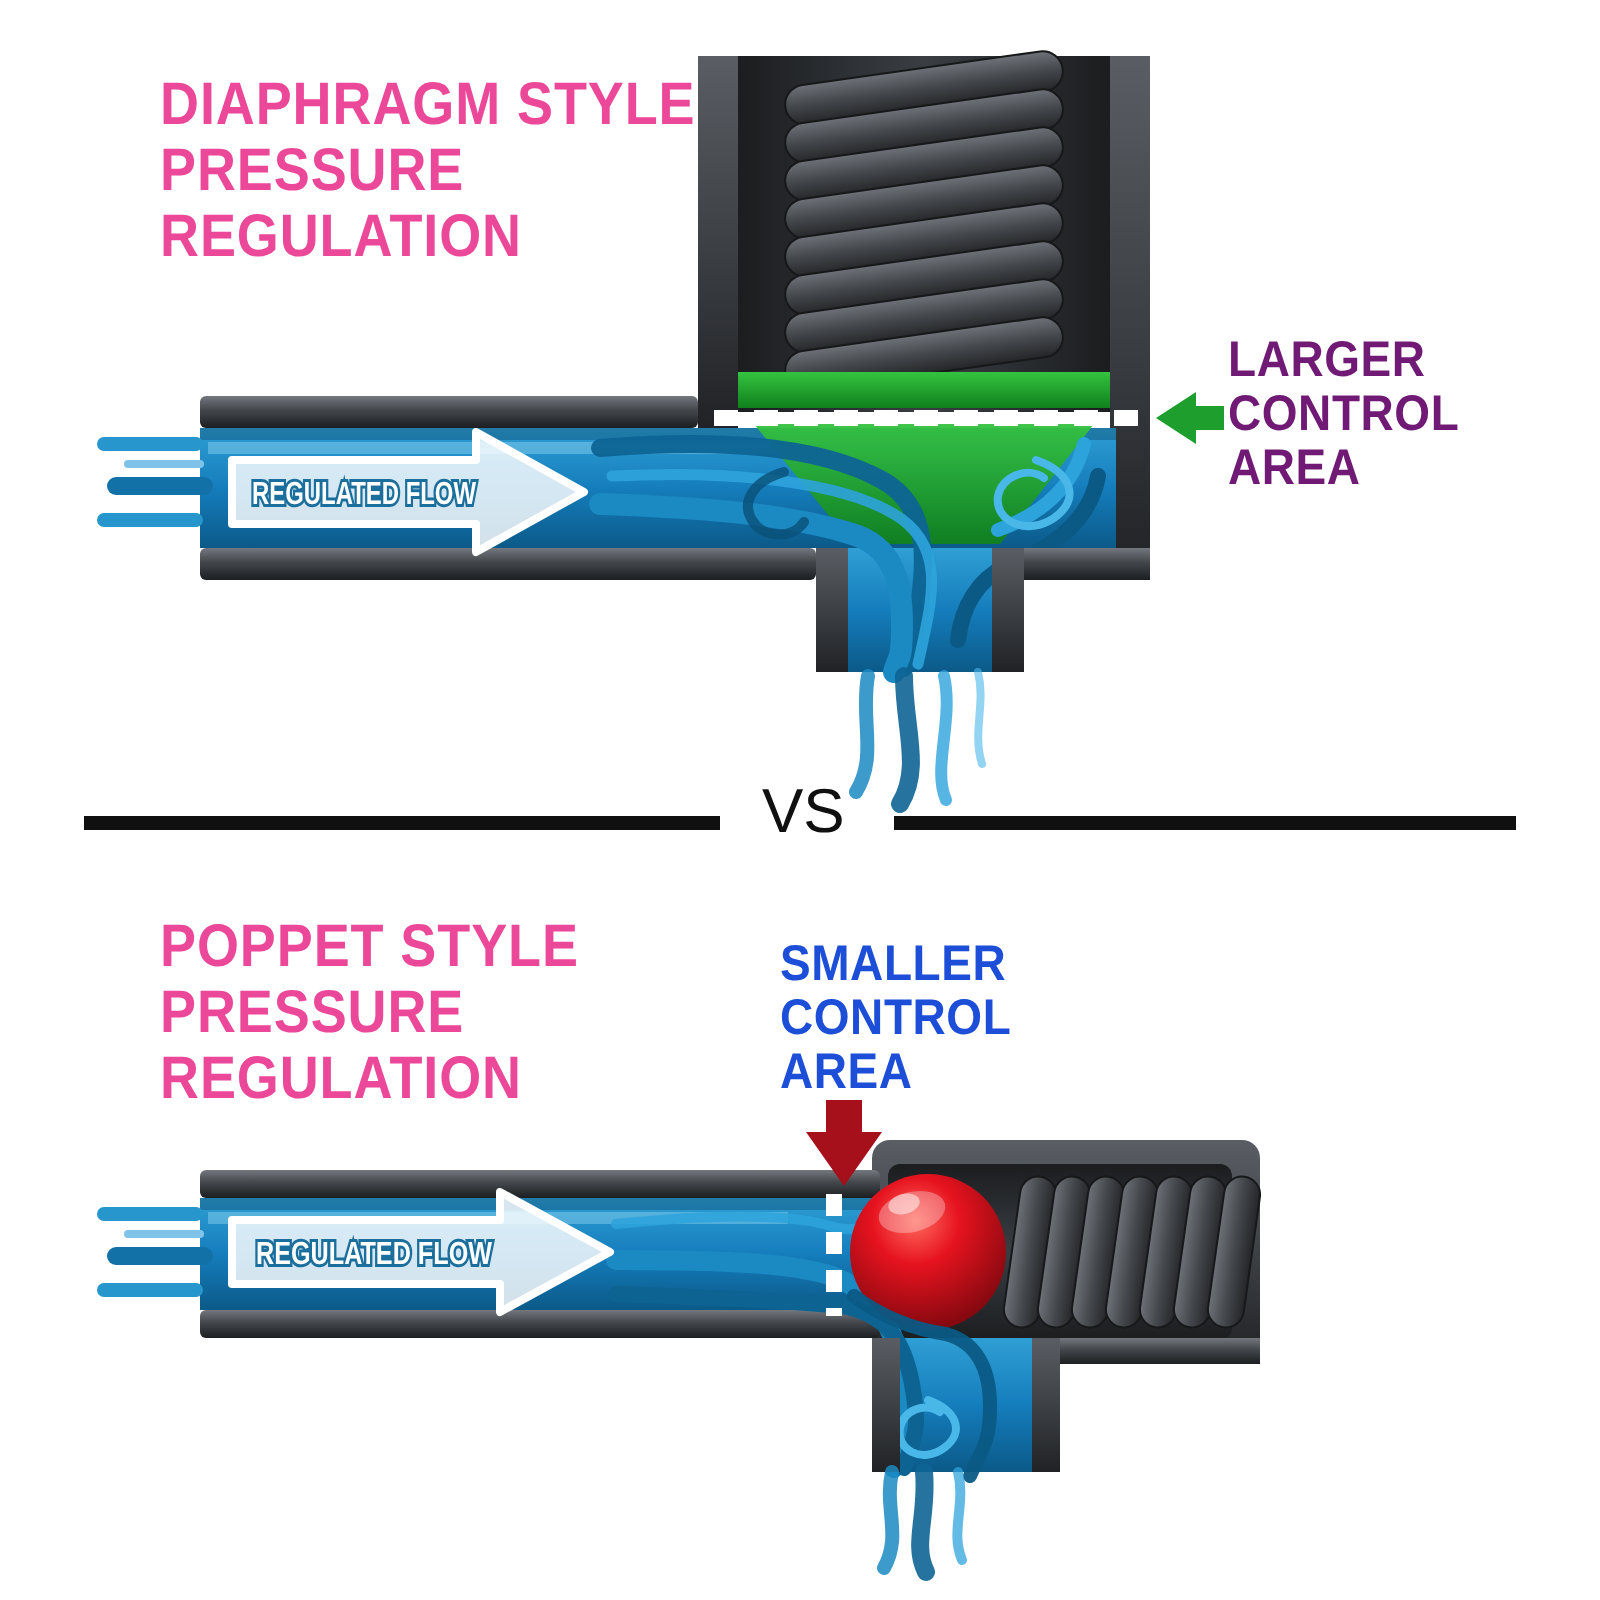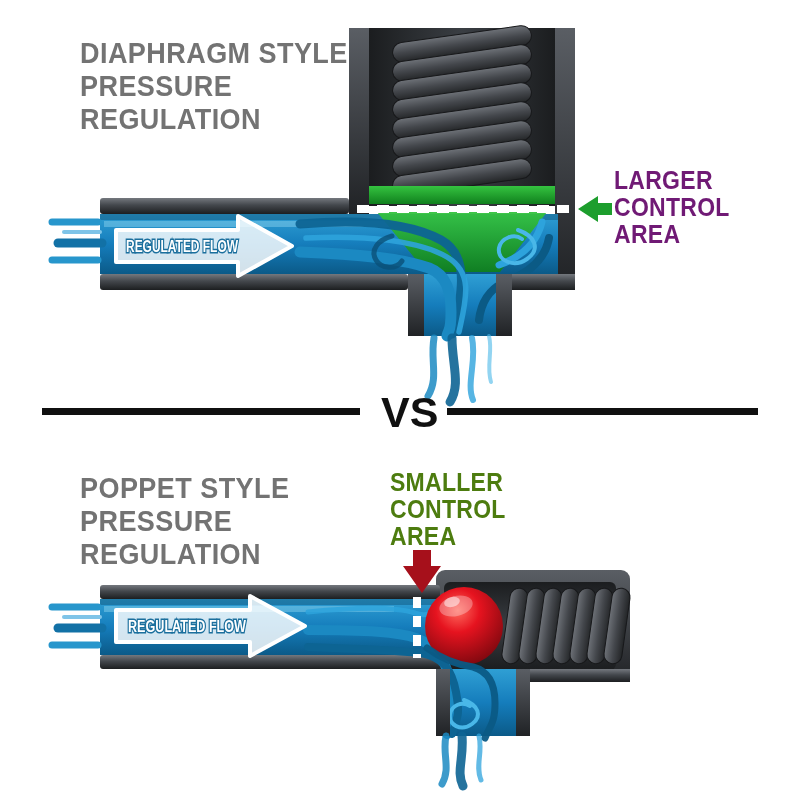--- a/index.html
+++ b/index.html
@@ -1,39 +1,39 @@
 <!DOCTYPE html>
 <html><head>
 <meta charset="utf-8">
 <style>
   html,body{margin:0;padding:0;}
   body{
     width:800px;height:800px;position:relative;overflow:hidden;
     background:#ffffff;font-family:"Liberation Sans",sans-serif;
   }
   svg.scene{position:absolute;left:0;top:0;}
-  .block-title{position:absolute;color:#737373;font-weight:bold;}
+  .block-title{position:absolute;color:#ec4899;font-weight:bold;}
   .block-title span{
     display:block;font-size:30px;line-height:33px;letter-spacing:.5px;
     transform:scaleX(.9);transform-origin:left center;white-space:nowrap;
   }
   #title-top{left:80px;top:36px;}
-  #title-bottom{left:80px;top:471px;}
+  #title-bottom{left:80px;top:457px;}
   .side-label{position:absolute;font-weight:bold;}
   .side-label span{
     display:block;font-size:25px;line-height:27px;letter-spacing:.3px;
     transform:scaleX(.92);transform-origin:left center;white-space:nowrap;
   }
   #label-green{left:614px;top:167px;color:#701a75;}
-  #label-red{left:390px;top:469px;color:#4d7c0f;}
+  #label-red{left:390px;top:469px;color:#1d4ed8;}
   .vs-divider{position:absolute;top:393px;left:0;width:800px;height:44px;}
   .vs-line{position:absolute;top:15px;height:7px;background:#101010;}
   .vs-line.left{left:42px;width:318px;}
   .vs-line.right{left:447px;width:311px;}
-  .vs-text{position:absolute;left:381px;top:-5px;font-size:43px;font-weight:bold;color:#101010;}
+  .vs-text{position:absolute;left:381px;top:-5px;font-size:31px;font-weight:normal;color:#101010;}
 </style>
 </head>
 <body>
 
 <svg class="scene" width="800" height="800" viewBox="0 0 800 800">
   <defs>
     <linearGradient id="metalV" x1="0" y1="0" x2="0" y2="1">
       <stop offset="0" stop-color="#74787e"></stop>
       <stop offset="0.45" stop-color="#43474c"></stop>
       <stop offset="1" stop-color="#1c1e20"></stop>

